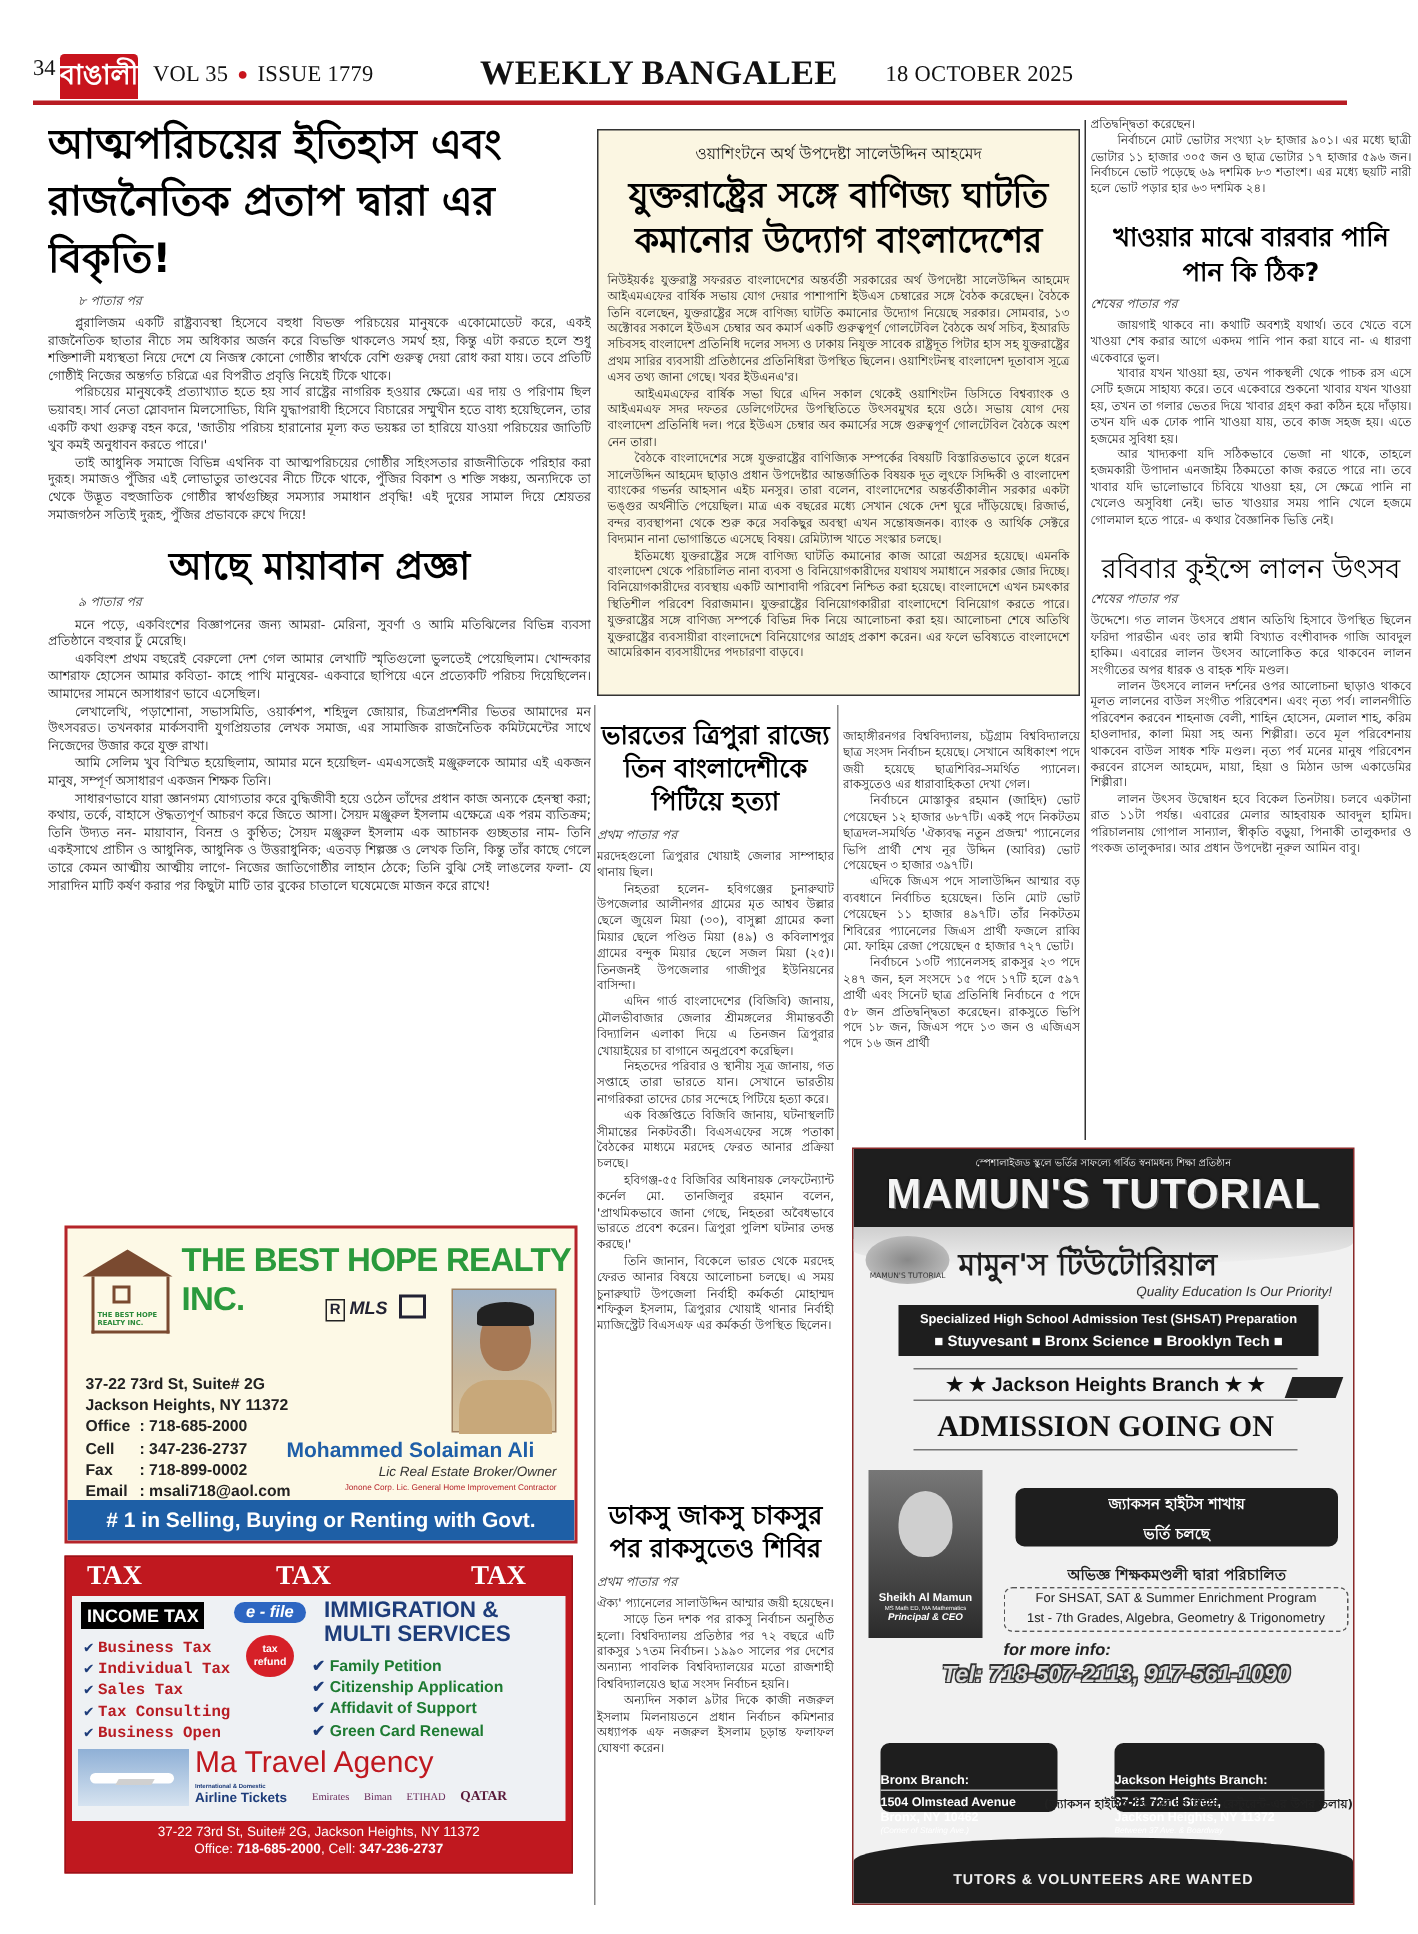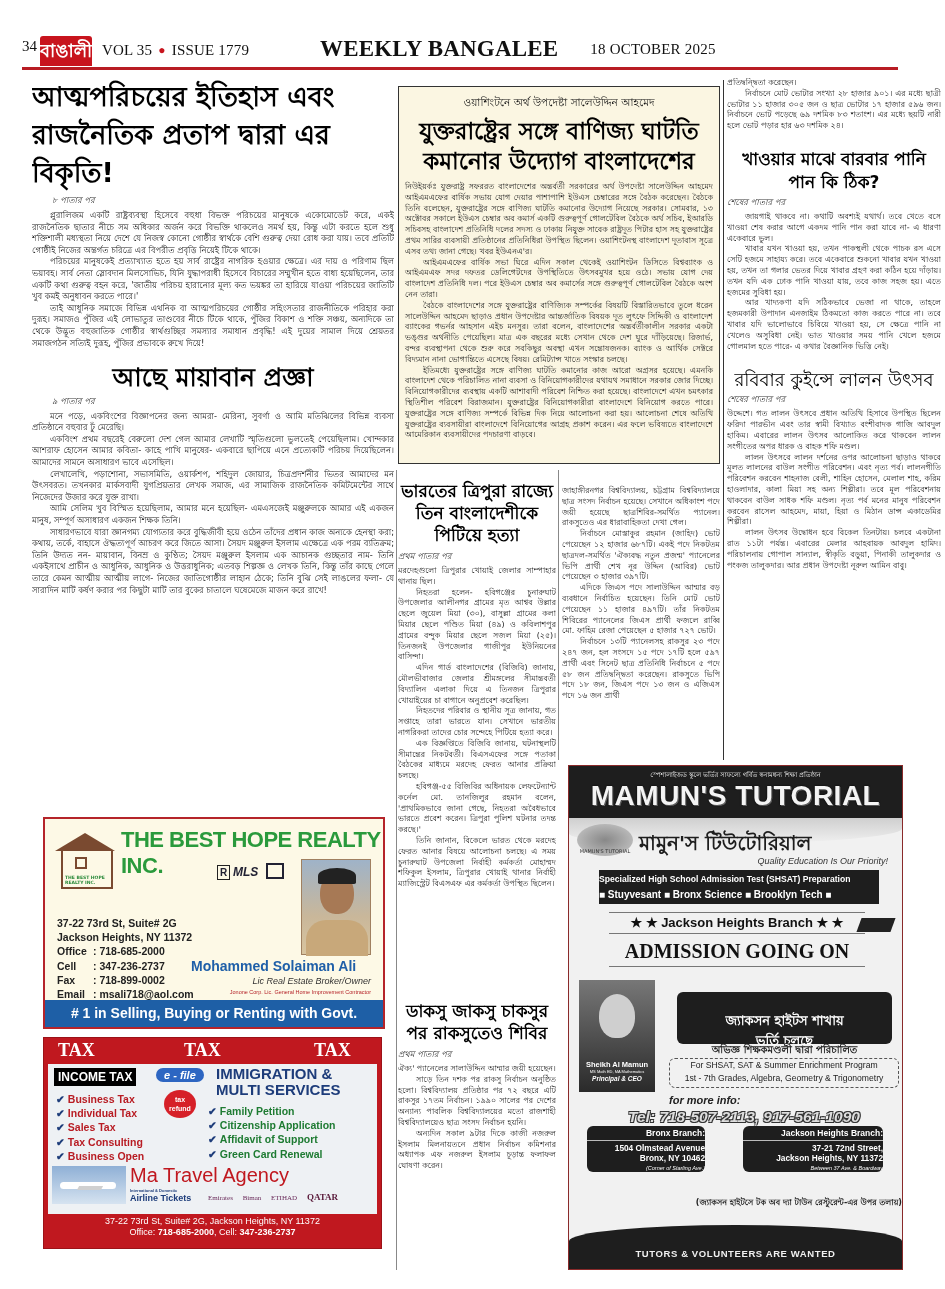--- a/index.html
+++ b/index.html
@@ -74,21 +74,21 @@
   .ad-realty .banner { position: absolute; left: 0; bottom: 0; width: 100%; height: 27px; background: #1e5fa6; color: #fff; font-family: "Liberation Sans", sans-serif; font-weight: bold; font-size: 14px; line-height: 27px; text-align: center; }
 
   
   .ad-tax { position: absolute; left: 43px; top: 1037px; width: 339px; height: 212px; background: #c0181f; border: 1px solid #9c1218; overflow: hidden; }
   .ad-tax .taxrow { position: absolute; top: 2px; left: 0; width: 100%; height: 22px; font-family: "Liberation Serif", serif; font-weight: bold; font-size: 18px; color: #fff; }
   .ad-tax .taxrow span { position: absolute; top: 0; }
   .ad-tax .inner { position: absolute; left: 4px; top: 26px; width: 329px; height: 150px; background: #eef1f4; }
   .ad-tax .income { position: absolute; left: 6px; top: 4px; background: #000000; color: #fff; font-family: "Liberation Sans", sans-serif; font-weight: bold; font-size: 12px; padding: 2px 4px; }
   .ad-tax .efile { position: absolute; left: 108px; top: 4px; background: #2d66c2; color: #fff; font-family: "Liberation Sans", sans-serif; font-weight: bold; font-style: italic; font-size: 11px; padding: 1px 8px; border-radius: 10px; }
   .ad-tax .imm { position: absolute; left: 168px; top: 2px; font-family: "Liberation Sans", sans-serif; font-weight: bold; font-size: 15px; line-height: 16px; color: #1d3c7a; }
-  .ad-tax .list1 { position: absolute; left: 8px; top: 28px; font-family: Liberation Sans, sans-serif; font-weight: bold; font-size: 10.5px; line-height: 14.2px; color: #b81c23; }
+  .ad-tax .list1 { position: absolute; left: 8px; top: 28px; font-family: Liberation Mono, monospace; font-weight: bold; font-size: 10.5px; line-height: 14.2px; color: #b81c23; }
   .ad-tax .list2 { position: absolute; left: 160px; top: 40px; font-family: "Liberation Sans", sans-serif; font-weight: bold; font-size: 10.5px; line-height: 14.2px; color: #1e7b32; }
   .ad-tax .chk { color: #1d3c7a; margin-right: 3px; }
   .ad-tax .refund { position: absolute; left: 116px; top: 26px; width: 32px; height: 28px; border-radius: 50%; background: #d62028; color: #fff; font-size: 7px; font-weight: bold; text-align: center; line-height: 9px; padding-top: 5px; font-family: "Liberation Sans", sans-serif; }
   .ad-tax .plane { position: absolute; left: 4px; top: 102px; width: 74px; height: 38px; background: linear-gradient(#8fb0d6, #d6e3f0); }
   .ad-tax .plane .body { position: absolute; left: 8px; top: 16px; width: 56px; height: 7px; background: #fff; border-radius: 4px; }
   .ad-tax .plane .wing { position: absolute; left: 26px; top: 20px; width: 24px; height: 4px; background: #d0d0d0; transform: skewX(-30deg); }
   .ad-tax .travel { position: absolute; left: 82px; top: 100px; font-family: "Liberation Sans", sans-serif; font-size: 20px; color: #c0181f; }
   .ad-tax .airline { position: absolute; left: 82px; top: 124px; font-family: "Liberation Sans", sans-serif; font-size: 9px; font-weight: bold; color: #1d3c7a; }
   .ad-tax .airline small { display: block; font-size: 4px; color: #1d3c7a; line-height: 5px; }
   .ad-tax .carriers { position: absolute; left: 160px; top: 128px; font-family: "Liberation Serif", serif; font-size: 7px; color: #6a2b5a; }
@@ -98,35 +98,35 @@
 
   
   .ad-mamun { position: absolute; left: 568px; top: 765px; width: 335px; height: 505px; background: #f1f1f1; border: 1px solid #8a2a2a; overflow: hidden; }
   .ad-mamun .top { position: absolute; left: 0; top: 0; width: 100%; height: 60px; background: #1e1e1e; }
   .ad-mamun .tagline { position: absolute; left: 0; top: 4px; width: 100%; text-align: center; color: #fff; font-size: 6.5px; }
   .ad-mamun .brand { position: absolute; left: 0; top: 14px; width: 100%; text-align: center; color: #f4f4f4; font-family: "Liberation Sans", sans-serif; font-weight: bold; font-size: 28px; letter-spacing: 0.5px; text-shadow: 0 0 2px #000, 1px 1px 0 #777; }
   .ad-mamun .swoosh { position: absolute; left: 0; top: 52px; width: 100%; height: 26px; background: linear-gradient(180deg,#cfcfcf,#f1f1f1); border-radius: 0 0 60% 40%; }
   .ad-mamun .emblem { position: absolute; left: 8px; top: 58px; width: 56px; height: 32px; border-radius: 50%; background: radial-gradient(#888,#ccc); font-size: 5px; text-align: center; padding-top: 24px; color: #333; }
   .ad-mamun .bn { position: absolute; left: 70px; top: 62px; font-size: 20px; font-weight: bold; color: #1e1e1e; }
   .ad-mamun .quality { position: absolute; right: 14px; top: 90px; font-family: "Liberation Sans", sans-serif; font-style: italic; font-size: 9px; color: #333; }
-  .ad-mamun .shsat { position: absolute; left: 30px; top: 104px; width: 280px; height: 34px; background: #1e1e1e; color: #fff; font-family: "Liberation Sans", sans-serif; font-weight: bold; text-align: left; font-size: 8.6px; line-height: 15px; padding-top: 2px; }
+  .ad-mamun .shsat { position: absolute; left: 30px; top: 104px; width: 280px; height: 34px; background: #1e1e1e; color: #fff; font-family: "Liberation Sans", sans-serif; font-weight: bold; text-align: center; font-size: 8.6px; line-height: 15px; padding-top: 2px; }
   .ad-mamun .branch { position: absolute; left: 40px; top: 146px; width: 256px; border-top: 1px solid #777; border-bottom: 1px solid #777; text-align: center; font-family: "Liberation Sans", sans-serif; font-weight: bold; font-size: 13px; line-height: 20px; color: #111; }
   .ad-mamun .admission { position: absolute; left: 40px; top: 170px; width: 256px; text-align: center; font-family: "Liberation Serif", serif; font-weight: bold; font-size: 20px; color: #111; border-bottom: 1px solid #777; line-height: 30px; }
   .ad-mamun .cap { position: absolute; left: 290px; top: 152px; width: 34px; height: 14px; background: #222; transform: skewX(-20deg); }
   .ad-mamun .portrait { position: absolute; left: 10px; top: 214px; width: 76px; height: 112px; background: linear-gradient(#777,#2a2a2a); }
   .ad-mamun .portrait .face { position: absolute; left: 20px; top: 14px; width: 36px; height: 44px; background: #cfcfcf; border-radius: 50% 50% 45% 45%; }
   .ad-mamun .portrait .nm { position: absolute; left: 0; top: 80px; width: 100%; text-align: center; color: #fff; font-family: "Liberation Sans", sans-serif; font-weight: bold; font-size: 7.5px; line-height: 9px; }
   .ad-mamun .portrait .deg { font-size: 4px; font-weight: normal; display: block; line-height: 5px; }
   .ad-mamun .portrait .ceo { font-style: italic; font-size: 6.5px; display: block; }
-  .ad-mamun .bnbox { position: absolute; left: 108px; top: 226px; width: 215px; height: 52px; background: #1e1e1e; color: #fff; border-radius: 6px; text-align: center; font-size: 13px; font-weight: bold; line-height: 20px; padding-top: 19px; }
+  .ad-mamun .bnbox { position: absolute; left: 108px; top: 226px; width: 215px; height: 39px; background: #1e1e1e; color: #fff; border-radius: 6px; text-align: center; font-size: 10px; font-weight: bold; line-height: 20px; padding-top: 2px; }
   .ad-mamun .teachers { position: absolute; left: 108px; top: 276px; width: 215px; text-align: center; font-size: 10px; font-weight: bold; color: #222; }
   .ad-mamun .program { position: absolute; left: 100px; top: 292px; width: 230px; height: 30px; border: 1px dashed #555; border-radius: 6px; text-align: center; font-family: "Liberation Sans", sans-serif; font-size: 8.6px; line-height: 13px; color: #222; }
   .ad-mamun .info { position: absolute; left: 100px; top: 328px; width: 140px; font-family: "Liberation Sans", sans-serif; font-weight: bold; font-style: italic; font-size: 11px; color: #222; }
   .ad-mamun .tel { position: absolute; left: 30px; top: 342px; width: 290px; text-align: center; font-family: "Liberation Sans", sans-serif; font-weight: bold; font-style: italic; font-size: 15.5px; color: #ddd; text-shadow: 1px 1px 0 #333, -1px -1px 0 #333, 1px -1px 0 #333, -1px 1px 0 #333; }
-  .ad-mamun .brbox { position: absolute; top: 360px; width: 118px; height: 46px; background: #1e1e1e; color: #fff; border-radius: 6px; text-align: right; font-family: "Liberation Sans", sans-serif; font-weight: bold; font-size: 8.3px; line-height: 10px; padding-top: 2px; }
+  .ad-mamun .brbox { position: absolute; top: 396px; width: 118px; height: 46px; background: #1e1e1e; color: #fff; border-radius: 6px; text-align: left; font-family: "Liberation Sans", sans-serif; font-weight: bold; font-size: 8.3px; line-height: 10px; padding-top: 19px; }
   .ad-mamun .brbox .hd { border-bottom: 1px solid #bbb; padding-bottom: 2px; margin-bottom: 2px; font-size: 8.5px; }
   .ad-mamun .brbox .note { font-style: italic; font-size: 5.5px; font-weight: normal; }
   .ad-mamun .bx1 { left: 18px; }
   .ad-mamun .bx2 { left: 174px; }
   .ad-mamun .cornernote { position: absolute; left: 0; top: 430px; width: 100%; text-align: right; font-size: 8px; font-weight: bold; color: #222; }
   .ad-mamun .bottom { position: absolute; left: 0; bottom: 0; width: 100%; height: 44px; background: #1e1e1e; border-radius: 50% 50% 0 0 / 16px 16px 0 0; }
   .ad-mamun .wanted { position: absolute; left: 0; bottom: 10px; width: 100%; text-align: center; color: #f0f0f0; font-family: "Liberation Sans", sans-serif; font-weight: bold; font-size: 9.5px; letter-spacing: 0.6px; }
 </style>
 </head>
 <body>

